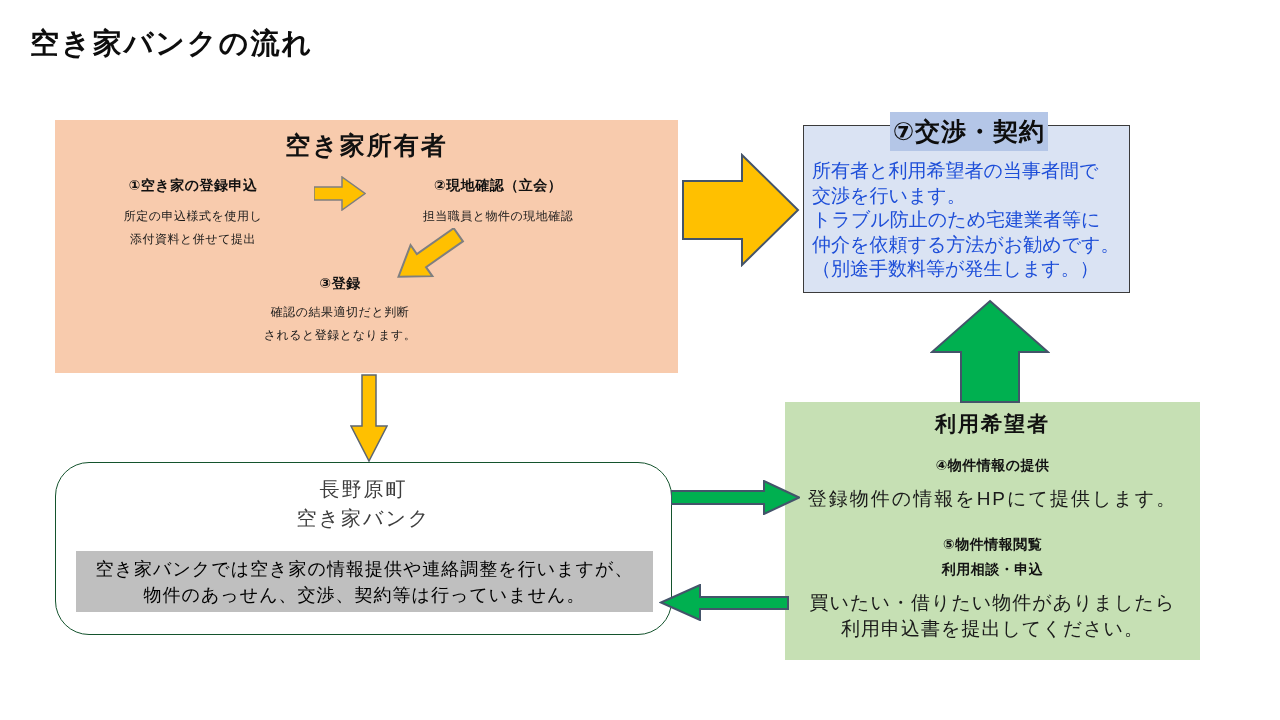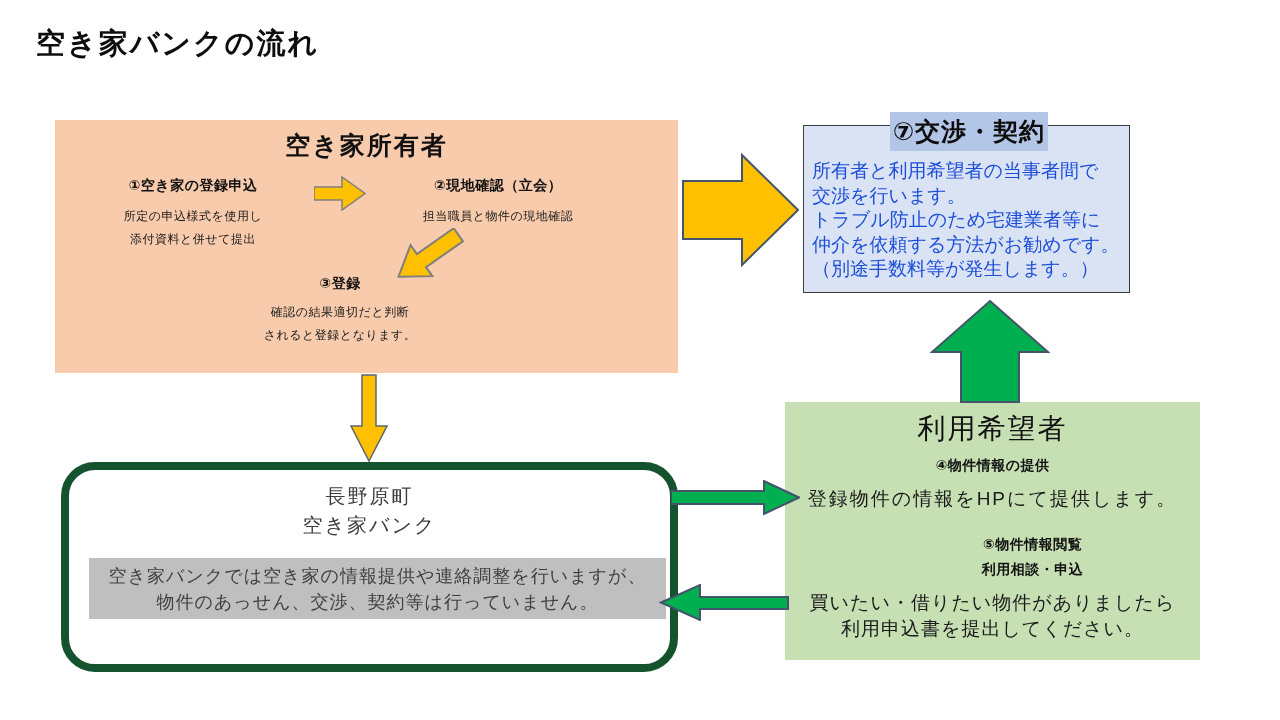--- a/index.html
+++ b/index.html
@@ -4,63 +4,63 @@
 <style>
   html,body{margin:0;padding:0;background:#ffffff;}
   #stage{
     position:relative;width:1280px;height:720px;background:#ffffff;overflow:hidden;
     font-family:"Liberation Sans","DejaVu Sans",sans-serif;color:#111;
   }
   .abs{position:absolute;}
   .nowrap{white-space:nowrap;}
   .ctr{text-align:center;}
 
-  .page-title{left:36px;top:24px;font-size:29px;font-weight:bold;letter-spacing:2px;color:#0d0d0d;}
+  .page-title{left:30px;top:24px;font-size:29px;font-weight:bold;letter-spacing:2px;color:#0d0d0d;}
 
   .tab{
     height:31px;border-radius:10px 10px 0 0;font-size:14px;font-weight:bold;
     display:flex;align-items:center;justify-content:center;letter-spacing:1px;color:#0c4a6e;margin-top:46px;
   }
   .tab-reg{left:55px;top:89px;width:113px;background:#F8CBAD;}
   .tab-use{left:785px;top:372px;width:113px;background:#C6E0B4;}
 
   .panel-reg{left:55px;top:120px;width:623px;height:253px;background:#F8CBAD;}
   .panel-use{left:785px;top:402px;width:415px;height:258px;background:#C6E0B4;}
 
   .sec-title{font-size:25px;font-weight:bold;letter-spacing:2px;}
   .step-head{font-size:14px;font-weight:bold;letter-spacing:.5px;}
   .step-body{font-size:12px;line-height:23px;letter-spacing:.5px;color:#1a1a1a;}
   .body-lg{font-size:19px;letter-spacing:1.5px;color:#1a1a1a;}
 
   .bank-box{
-    left:55px;top:462px;width:617px;height:210px;background:#ffffff;
-    border:8px solid #14532d;border-radius:34px;box-sizing:border-box;margin-left:6px;
+    left:55px;top:462px;width:617px;height:173px;background:#ffffff;
+    border:1px solid #14532d;border-radius:34px;box-sizing:border-box;
   }
   .bank-name{left:0;top:12px;width:100%;font-size:20px;line-height:29px;color:#3d3d3d;letter-spacing:2px;}
   .bank-note{
     left:20px;top:88px;width:577px;height:61px;background:#BFBFBF;
     display:flex;flex-direction:column;justify-content:center;
-    font-size:18px;line-height:26px;letter-spacing:1px;color:#404040;text-align:center;
+    font-size:18px;line-height:26px;letter-spacing:1px;color:#000000;text-align:center;
   }
 
   .neg-box{
     left:803px;top:125px;width:327px;height:168px;background:#DAE3F3;
     border:1.5px solid #3b3b3b;box-sizing:border-box;z-index:1;
   }
   .neg-band{
     left:890px;top:112px;width:158px;height:39px;background:#B4C6E7;z-index:3;
     display:flex;align-items:center;justify-content:center;
     font-size:25px;font-weight:bold;letter-spacing:1px;color:#0d0d0d;
   }
   .neg-body{left:812px;top:158px;width:318px;font-size:19px;line-height:24.5px;color:#1d4ed8;z-index:2;}
 
-  .use-title{left:0;top:8px;width:100%;font-size:28px;font-weight:normal;letter-spacing:2px;}
+  .use-title{left:0;top:8px;width:100%;font-size:21px;font-weight:bold;letter-spacing:2px;}
   .u-s4h{left:0;top:55px;width:100%;}
   .u-s4d{left:0;top:84px;width:100%;letter-spacing:2px;}
-  .u-s5h{left:0;top:130px;width:100%;line-height:25px;margin-left:40px;}
+  .u-s5h{left:0;top:130px;width:100%;line-height:25px;}
   .u-s5d{left:0;top:188px;width:100%;line-height:26px;letter-spacing:1px;}
 
   .arrow{z-index:5;}
   svg{display:block;}
 </style>
 </head>
 <body>
 
 <div id="stage">
 

